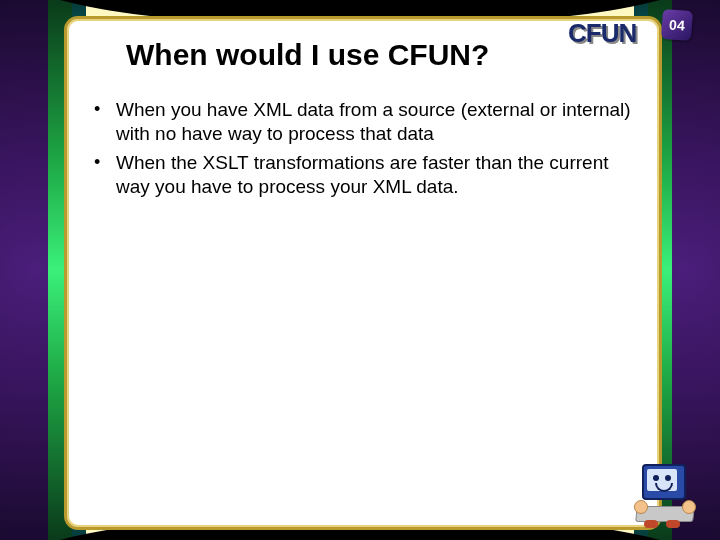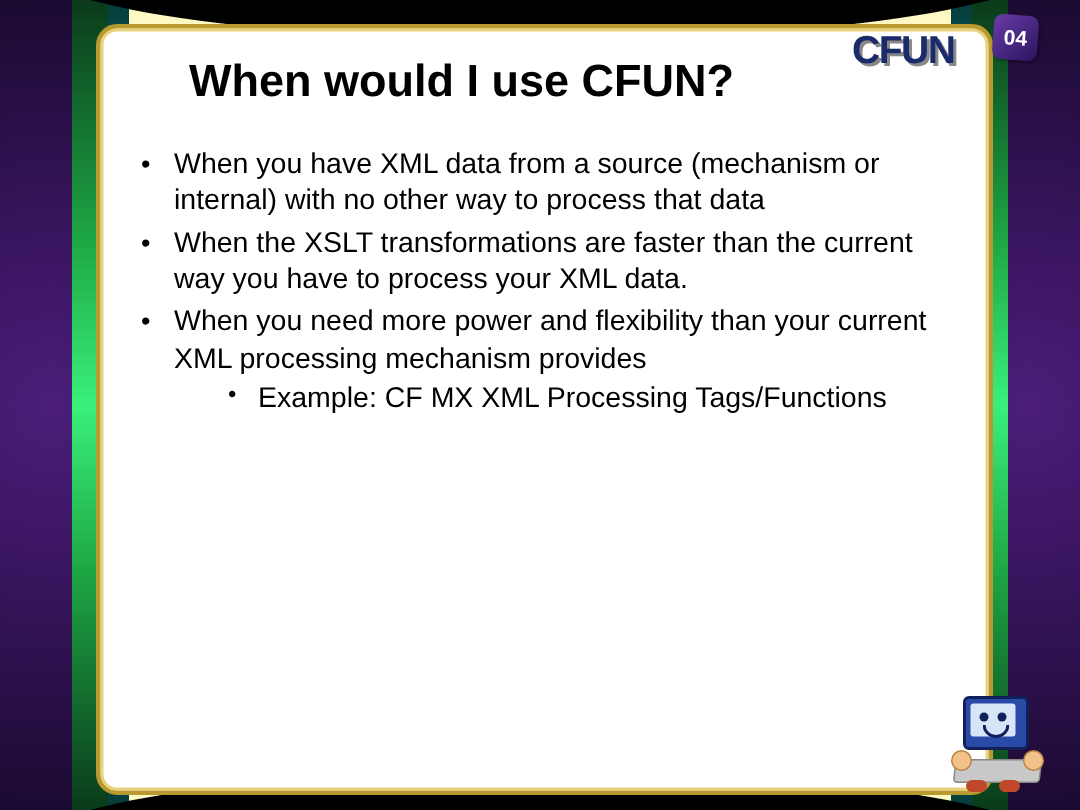--- a/index.html
+++ b/index.html
@@ -75,32 +75,24 @@
       <span class="logo-shadow">CFUN</span>
       <span class="logo-text">CFUN</span>
       <div class="logo-badge">04</div>
     </div>
   </div>
 
   <div class="content">
     <div class="title">When would I use CFUN?</div>
     <ul class="lvl1">
       <li>
-        <span>When you have XML data from a source (mechanism or internal) with no other way to process that data</span>
+        <span>When you have XML data from a source (external or internal) with no have way to process that data</span>
       </li>
       <li>
         <span>When the XSLT transformations are faster than the current way you have to process your XML data.</span>
-      </li>
-      <li>
-        <span>When you need more power and flexibility than your current XML processing mechanism provides</span>
-        <ul class="lvl2">
-          <li>
-            <span>Example: CF MX XML Processing Tags/Functions</span>
-          </li>
-        </ul>
       </li>
     </ul>
   </div>
 
   <div class="mascot">
     <div class="monitor">
         <div class="screen">
           <div class="eye l"></div>
           <div class="eye r"></div>
           <div class="smile"></div>

